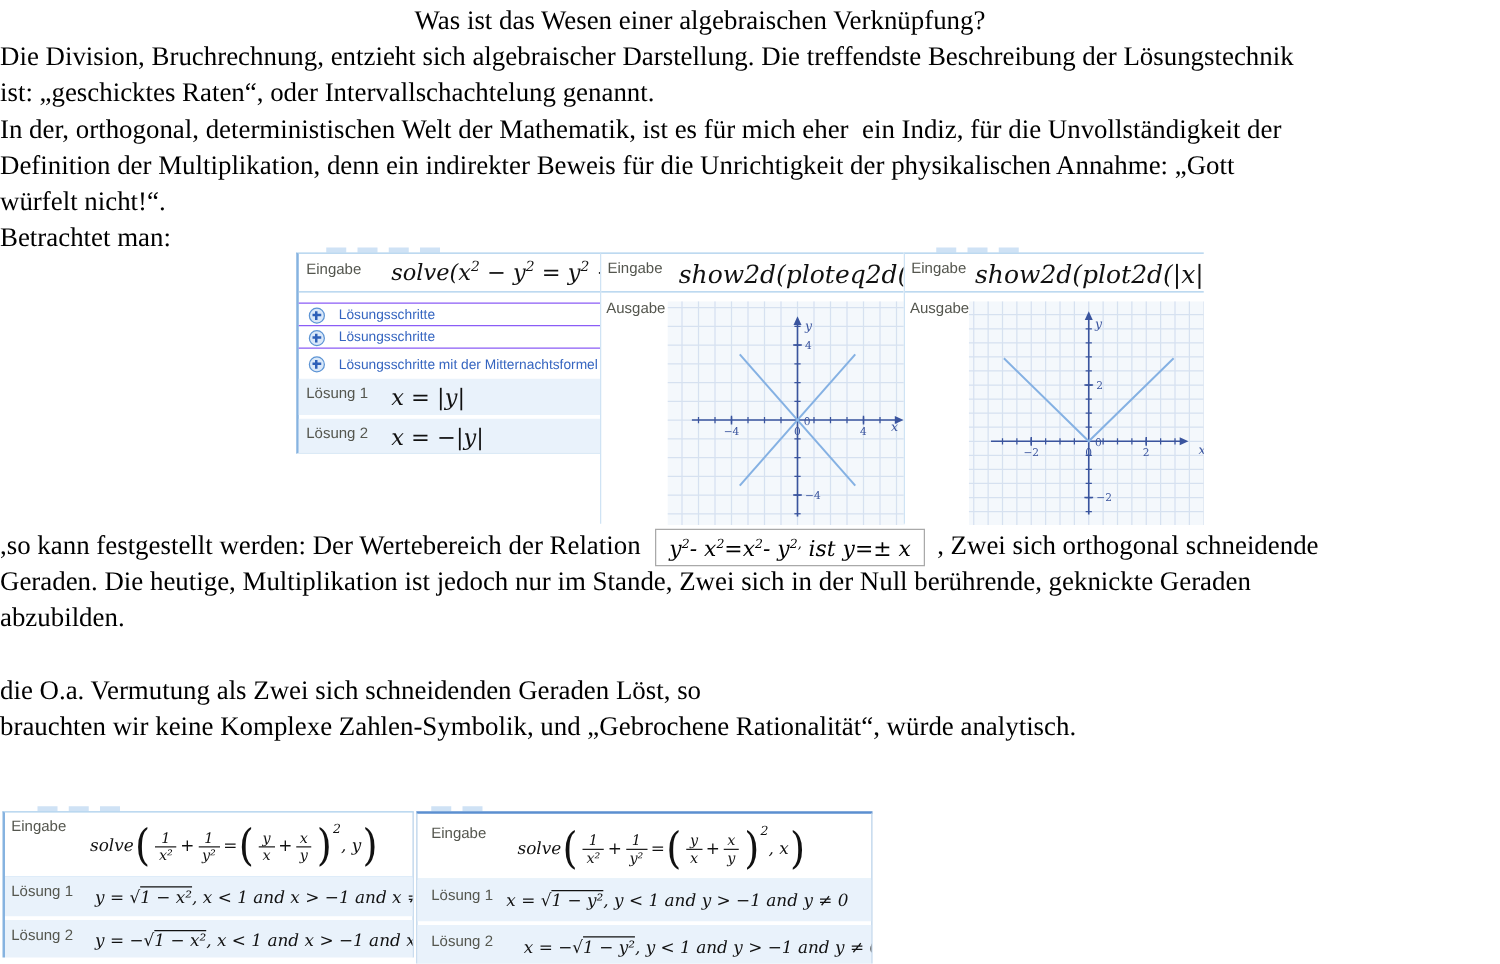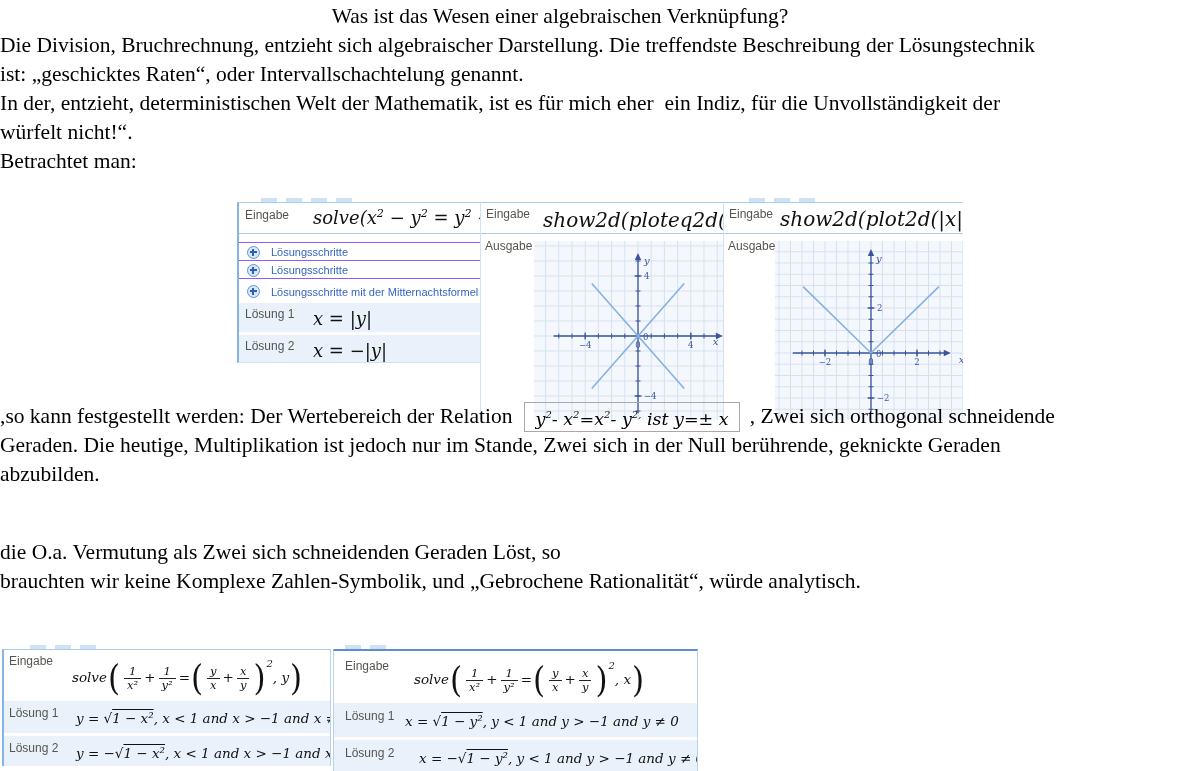--- a/index.html
+++ b/index.html
@@ -49,21 +49,22 @@
   svg text{font-family:"DejaVu Serif",serif;font-size:8.5px;fill:#3a549e;font-style:normal}
   svg text.albl{font-style:italic;font-size:10px}
 </style>
 </head>
 <body>
 
 <div class="textblock" style="top:2px">
   <div class="doc-line title-line">Was ist das Wesen einer algebraischen Verknüpfung?</div>
   <div class="doc-line">Die Division, Bruchrechnung, entzieht sich algebraischer Darstellung. Die treffendste Beschreibung der Lösungstechnik</div>
   <div class="doc-line">ist: „geschicktes Raten“, oder Intervallschachtelung genannt.</div>
-  <div class="doc-line">In der, entzieht, deterministischen Welt der Mathematik, ist es für mich eher  ein Indiz, für die Unvollständigkeit der</div>
+  <div class="doc-line">In der, orthogonal, deterministischen Welt der Mathematik, ist es für mich eher  ein Indiz, für die Unvollständigkeit der</div>
+  <div class="doc-line">Definition der Multiplikation, denn ein indirekter Beweis für die Unrichtigkeit der physikalischen Annahme: „Gott</div>
   <div class="doc-line">würfelt nicht!“.</div>
   <div class="doc-line">Betrachtet man:</div>
 </div>
 
 <section class="panel" style="left:237px;top:198px;width:243px;height:165px">
   <span class="tab" style="left:24px"></span>
   <span class="tab" style="left:49px"></span>
   <span class="tab" style="left:74px"></span>
   <span class="tab" style="left:99px"></span>
   <div class="pbody blue-left" style="border-bottom:1px solid #cfe3f4">
@@ -257,21 +258,21 @@
           <text x="102" y="160">−2</text>
           <text x="101" y="116">0</text>
           <text x="96" y="124" text-anchor="middle">0</text>
           <text x="183.75" y="122" class="albl">x</text>
           <text x="101" y="20.999999999999986" class="albl">y</text>
           <polyline points="28.1,45.6 96.0,112.0 163.9,45.6" fill="none" stroke="#85b1e3" stroke-width="1.6"></polyline>
         </svg></div>
   </div>
 </section>
 
-<div class="textblock" style="top:402px">
+<div class="textblock" style="top:422px">
   <div class="doc-line"><span>,so kann festgestellt werden: Der Wertebereich der Relation</span><span class="relbox"><span>y</span><sup>2</sup><span>- x</span><sup>2</sup><span>=x</span><sup>2</sup><span>-  y</span><sup>2,</sup><span> ist y=± x</span></span><span>, Zwei sich orthogonal schneidende</span></div>
   <div class="doc-line">Geraden. Die heutige, Multiplikation ist jedoch nur im Stande, Zwei sich in der Null berührende, geknickte Geraden</div>
   <div class="doc-line">abzubilden.</div>
 </div>
 
 <div class="textblock" style="top:538px">
   <div class="doc-line">die O.a. Vermutung als Zwei sich schneidenden Geraden Löst, so</div>
   <div class="doc-line">brauchten wir keine Komplexe Zahlen-Symbolik, und „Gebrochene Rationalität“, würde analytisch.</div>
 </div>
 

